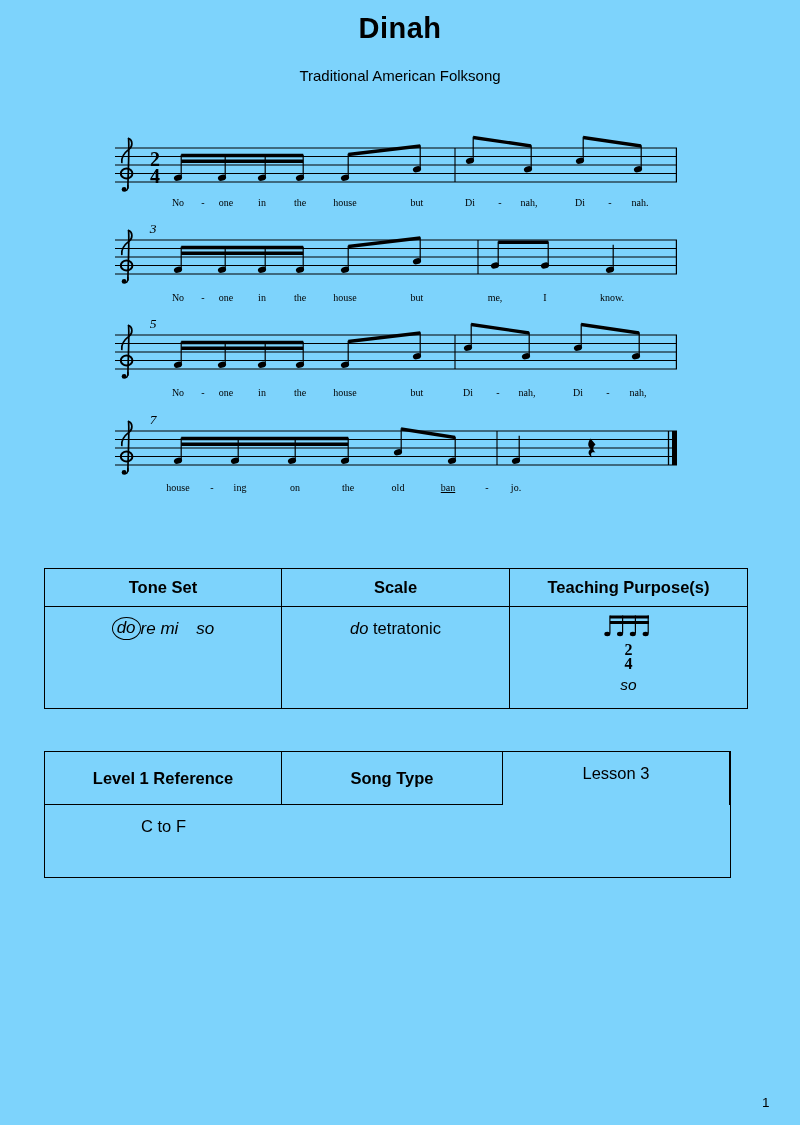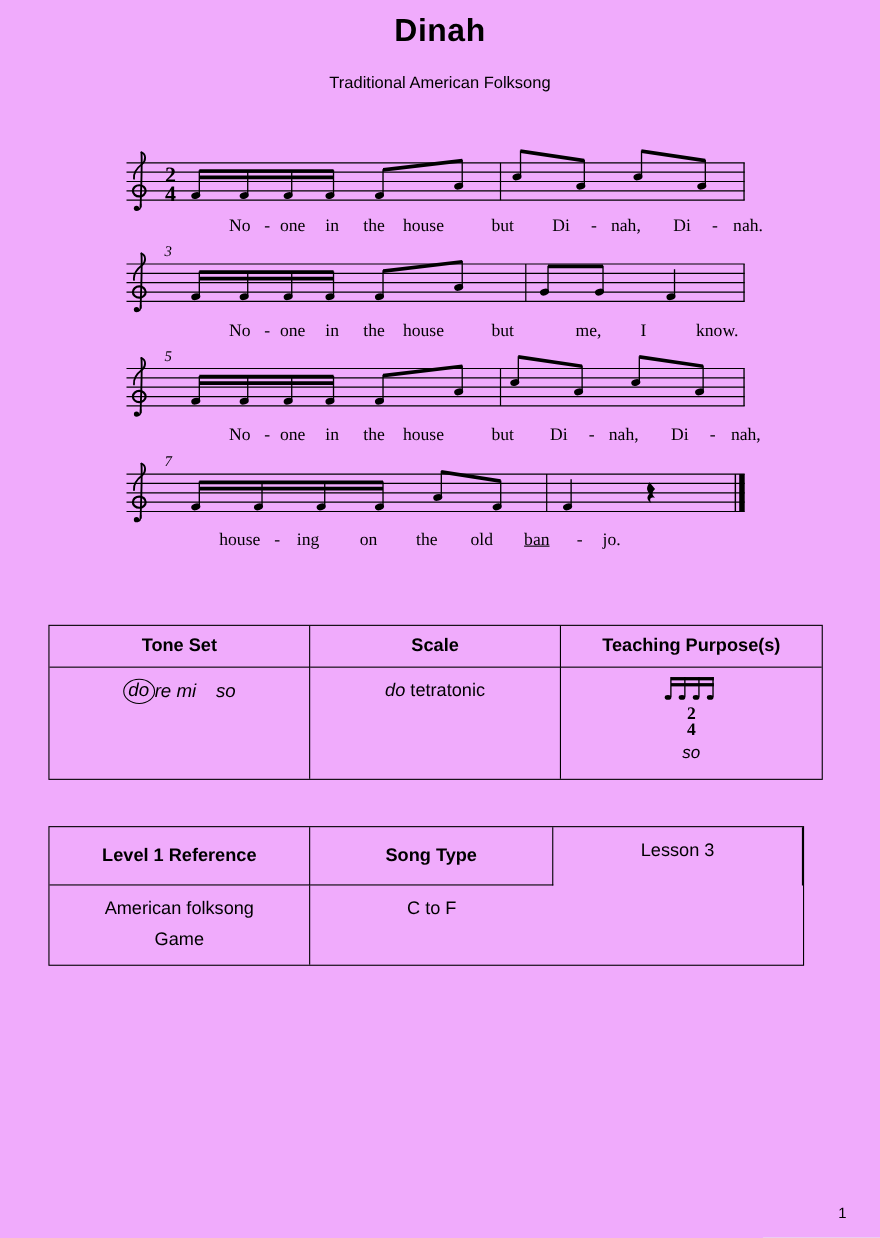--- a/index.html
+++ b/index.html
@@ -1,23 +1,23 @@
 <!DOCTYPE html>
 <html><head>
 <meta charset="utf-8">
 <style>
   html,body{margin:0;padding:0;background:#e8e8e8;}
-  #page{position:relative;width:800px;height:1125px;background:#f0abfc;margin:0 auto;
+  #page{position:relative;width:800px;height:1125px;background:#7dd3fc;margin:0 auto;
         font-family:"Liberation Sans",sans-serif;color:#000;overflow:hidden;}
   .title{position:absolute;top:12px;left:0;width:800px;text-align:center;
          font-size:29px;font-weight:bold;letter-spacing:.5px;}
   .subtitle{position:absolute;top:67px;left:0;width:800px;text-align:center;font-size:15px;}
   #score-svg{position:absolute;top:0;left:0;}
   .lyrics-line{position:absolute;left:0;width:680px;height:20px;
-               font-family:"Liberation Serif",serif;font-size:16px;margin-left:40px;}
+               font-family:"Liberation Serif",serif;font-size:10px;}
   .lyrics-line span{position:absolute;transform:translateX(-50%);white-space:nowrap;}
   
   .tbl{position:absolute;border:1.6px solid #000;display:grid;box-sizing:border-box;}
   .tbl .cell{border-right:1.4px solid #000;box-sizing:border-box;
              display:flex;flex-direction:column;align-items:center;}
   .tbl .cell.last{border-right:none;}
   .tbl .hcell{border-bottom:1.4px solid #000;justify-content:center;
               font-weight:bold;font-size:16.5px;}
   #table1{left:44px;top:568px;width:704px;grid-template-columns:237px 228px 1fr;
           grid-template-rows:38px 101px;}
@@ -307,22 +307,18 @@
       </div>
       <div class="teach-so">so</div>
     </div>
   </div>
 
   <div id="table2" class="tbl">
     <div class="cell hcell">Level 1 Reference</div>
     <div class="cell hcell">Song Type</div>
 
     <div class="cell body-cell">Lesson 3</div>
-    <div class="cell body-cell">
-      <div>American folksong</div>
-      <div class="song-type-line2">Game</div>
-    </div>
     <div class="cell body-cell last">C to F</div>
   </div>
 
   <div class="page-number">1</div>
 
 </div>
 
 </body></html>

